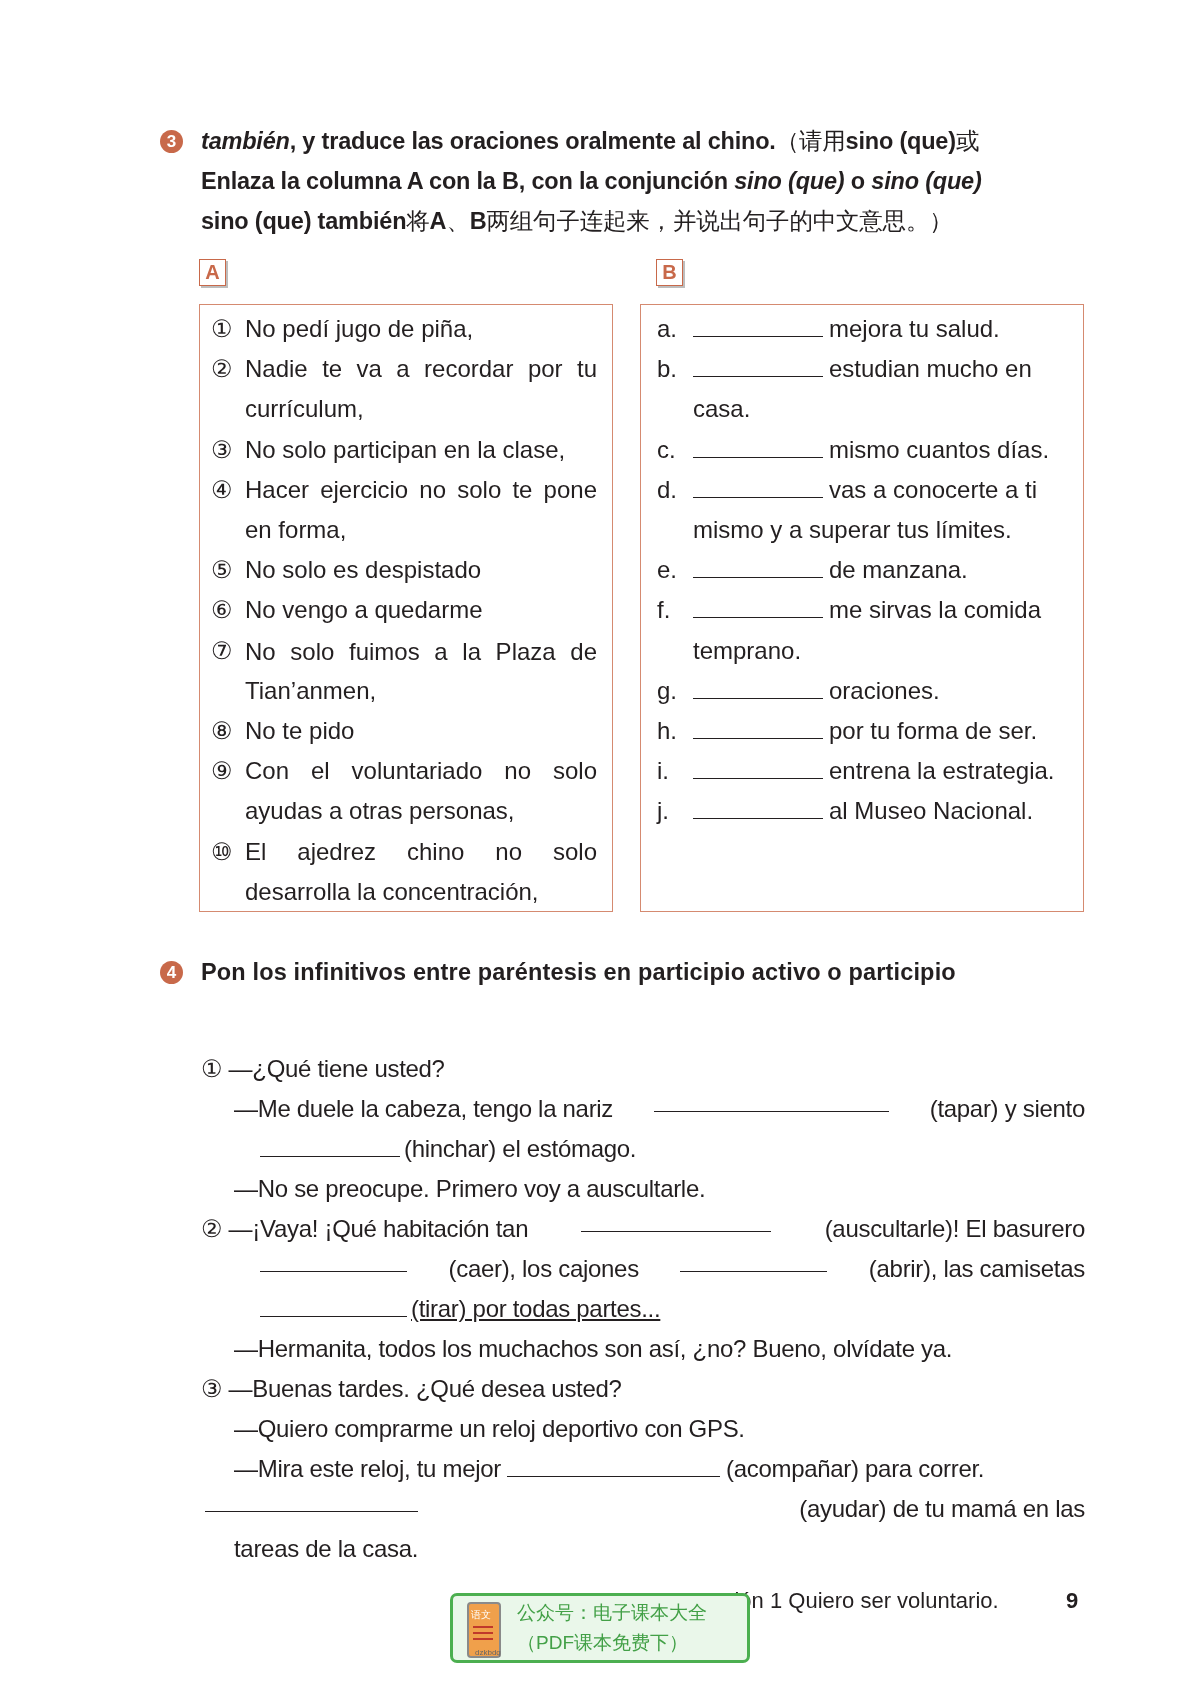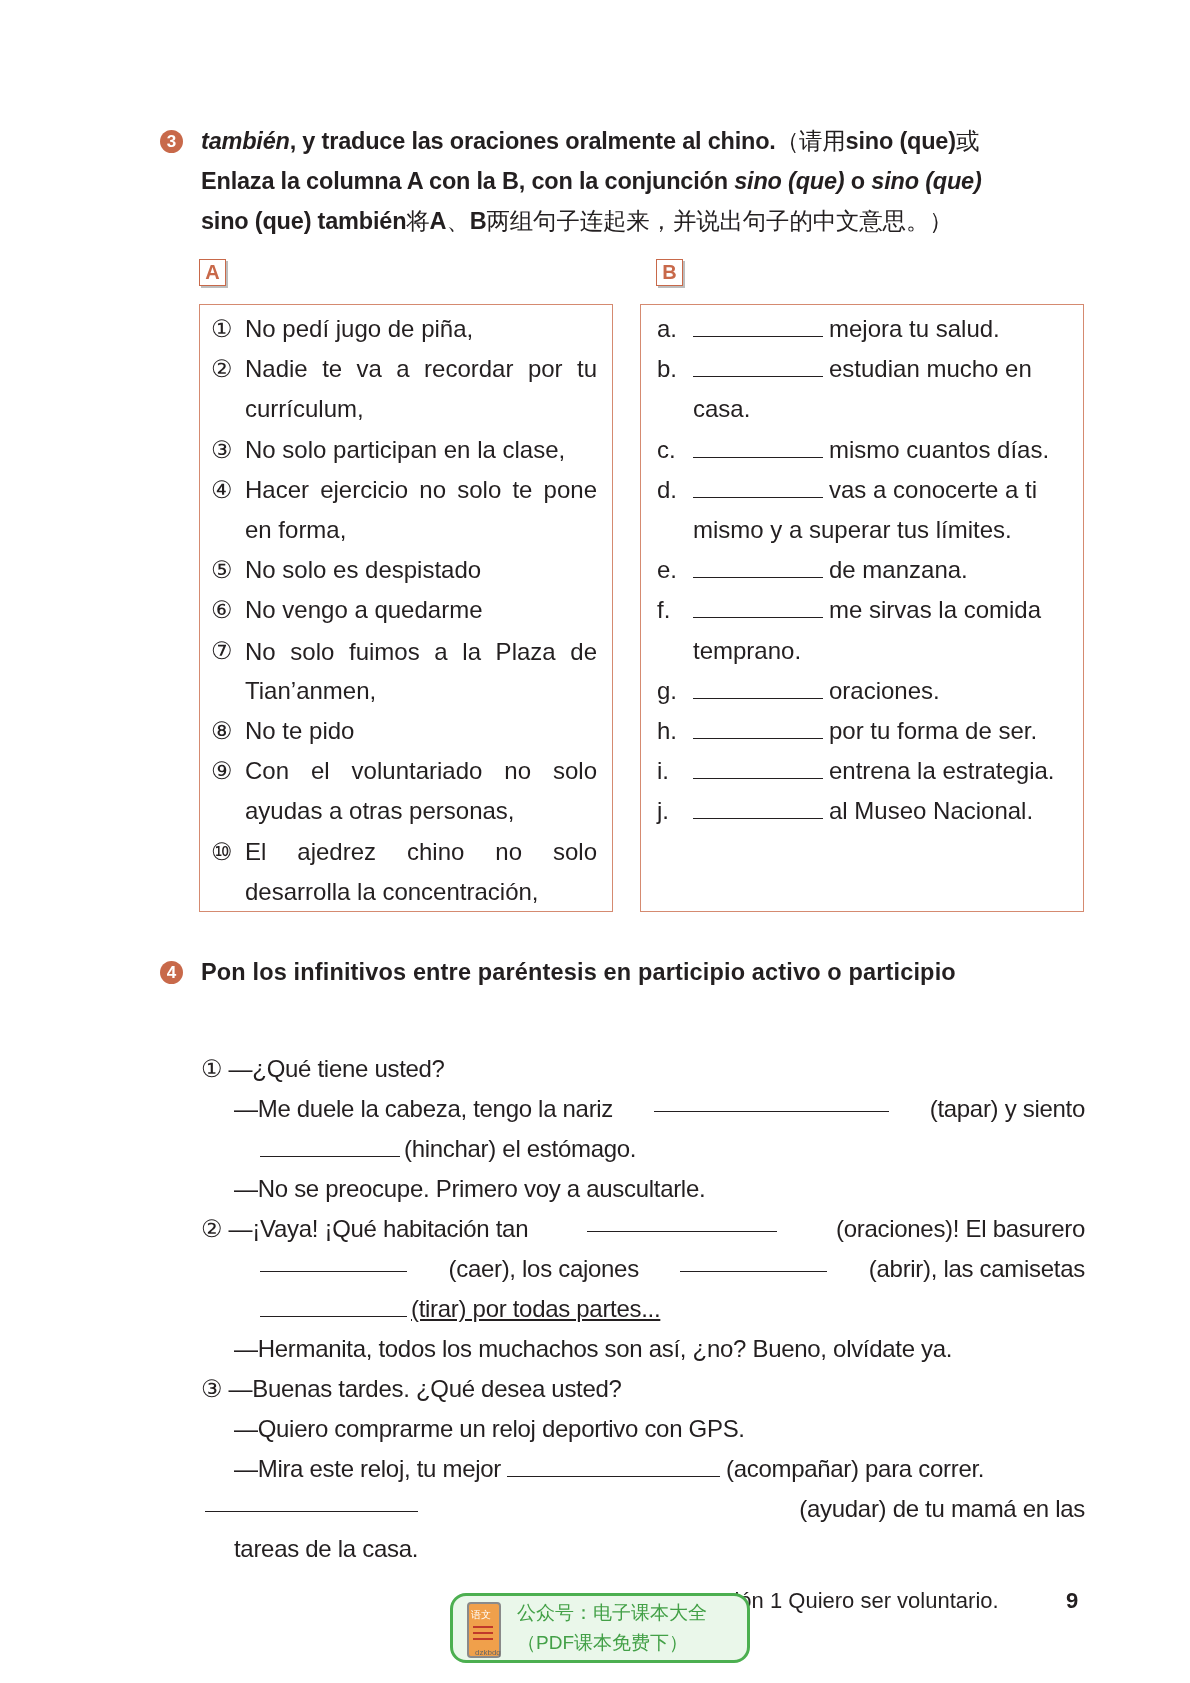--- a/index.html
+++ b/index.html
@@ -35,21 +35,21 @@
     }
     .justified { text-align-last: justify; text-align: justify; }
     .blank {
       display: inline-block; border-bottom: 1.5px solid #231f20;
       height: 22px; vertical-align: baseline; margin: 0 4px;
     }
     .dialog .line { font-size: 24px; letter-spacing: -0.3px; }
     .footer-text { font-size: 22px; }
     .watermark {
       position: absolute; left: 450px; top: 1593px; width: 300px; height: 70px;
-      border: 3px solid #4caf50; border-radius: 16px; background: #eaf7ea;
+      border: 3px solid #4caf50; border-radius: 7px; background: #eaf7ea;
       box-sizing: border-box;
     }
     .wm-text { position: absolute; color: #43a047; font-size: 19px; font-weight: normal; white-space: nowrap; }
   </style>
 </head>
 <body>
 
 <div class="num-circle" style="left:160px; top:130px;">3</div>
 
 <div class="ex-title" style="top:121px;">
@@ -141,21 +141,21 @@
     <span>(tapar) y siento</span>
   </div>
   <div class="line" style="left:260px; top:1129px;">
     <span class="blank" style="width:140px; margin-left:0;"></span><span>(hinchar) el estómago.</span>
   </div>
   <div class="line" style="left:234px; top:1169px;">—No se preocupe. Primero voy a auscultarle.</div>
 
   <div class="line" style="left:201px; top:1209px; width:884px; display:flex; justify-content:space-between;">
     <span><span>②</span> <span>—¡Vaya! ¡Qué habitación tan</span></span>
     <span class="blank" style="width:190px;"></span>
-    <span>(oraciones)! El basurero</span>
+    <span>(auscultarle)! El basurero</span>
   </div>
   <div class="line" style="left:260px; top:1249px; width:825px; display:flex; justify-content:space-between;">
     <span class="blank" style="width:147px; margin-left:0;"></span>
     <span>(caer), los cajones</span>
     <span class="blank" style="width:147px;"></span>
     <span>(abrir), las camisetas</span>
   </div>
   <div class="line" style="left:260px; top:1289px;text-decoration:underline;">
     <span class="blank" style="width:147px; margin-left:0;"></span><span>(tirar) por todas partes...</span>
   </div>

